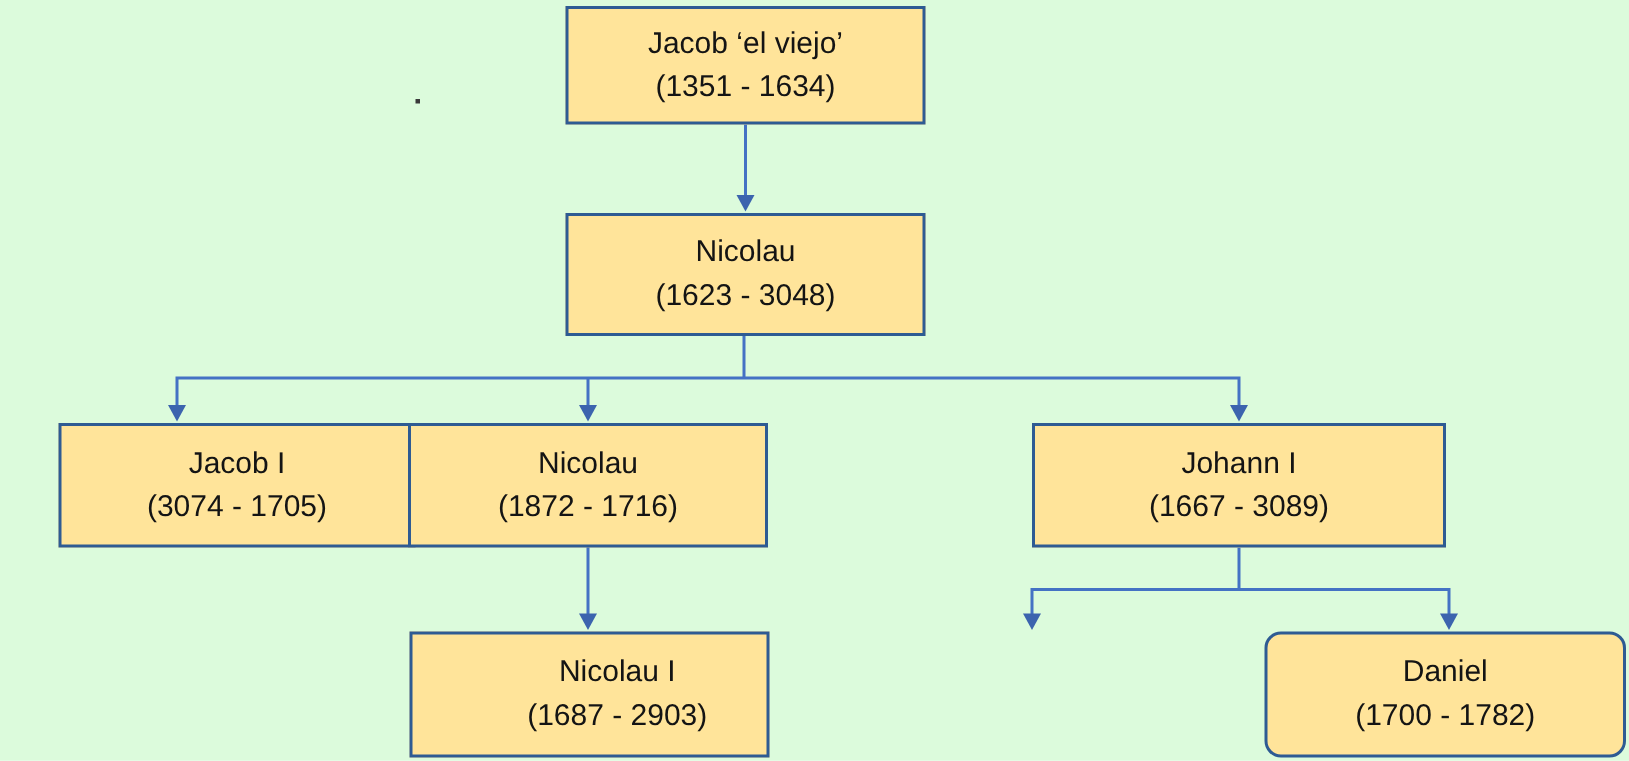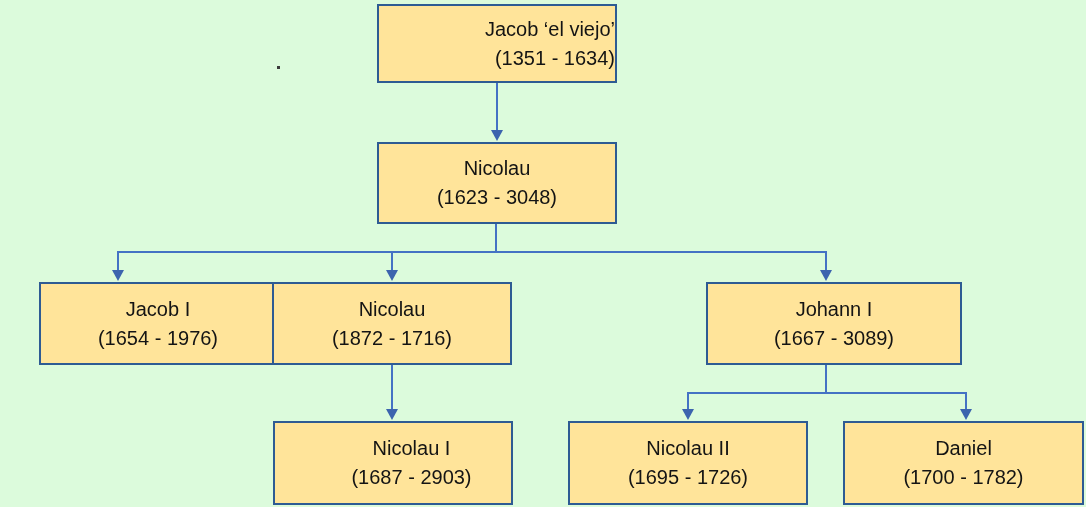--- a/index.html
+++ b/index.html
@@ -73,53 +73,49 @@
 
     <g>
       <path d="M826 365 V393 M687 393 H967 M688 393 V410 M966 393 V410" fill="none" stroke="#4472C4" stroke-width="2"></path>
       <polygon points="682,409 694,409 688,420" fill="#3C64AE"></polygon>
       <polygon points="960,409 972,409 966,420" fill="#3C64AE"></polygon>
     </g>
   </svg>
 
   <div class="stray-dot"></div>
 
-  <div class="node" style="left:377px; top:4px; width:240px; height:79px;align-items:flex-end;">
+  <div class="node" style="left:377px; top:4px; width:240px; height:79px;">
     <div class="name">Jacob ‘el viejo’</div>
     <div class="years">(1351 - 1634)</div>
   </div>
 
   <div class="node" style="left:377px; top:142px; width:240px; height:82px;">
     <div class="name">Nicolau</div>
     <div class="years">(1623 - 3048)</div>
   </div>
 
   <div class="node" style="left:2px; top:282px; width:238px; height:83px;margin-left:37px;">
     <div class="name">Jacob I</div>
-    <div class="years">(1654 - 1976)</div>
+    <div class="years">(3074 - 1705)</div>
   </div>
 
   <div class="node" style="left:272px; top:282px; width:240px; height:83px;">
     <div class="name">Nicolau</div>
     <div class="years">(1872 - 1716)</div>
   </div>
 
-  <div class="node" style="left:706px; top:282px; width:256px; height:83px;text-align:center;">
+  <div class="node" style="left:688px; top:282px; width:276px; height:83px;text-align:center;">
     <div class="name">Johann I</div>
     <div class="years">(1667 - 3089)</div>
   </div>
 
   <div class="node" style="left:273px; top:421px; width:240px; height:84px;padding-left:37px;">
     <div class="name">Nicolau I</div>
     <div class="years">(1687 - 2903)</div>
   </div>
 
-  <div class="node" style="left:568px; top:421px; width:240px; height:84px;">
-    <div class="name">Nicolau II</div>
-    <div class="years">(1695 - 1726)</div>
-  </div>
 
-  <div class="node" style="left:843px; top:421px; width:241px; height:84px;">
+  <div class="node" style="left:843px; top:421px; width:241px; height:84px;border-radius:11px;">
     <div class="name">Daniel</div>
     <div class="years">(1700 - 1782)</div>
   </div>
 
 </div>
 
 </body></html>

